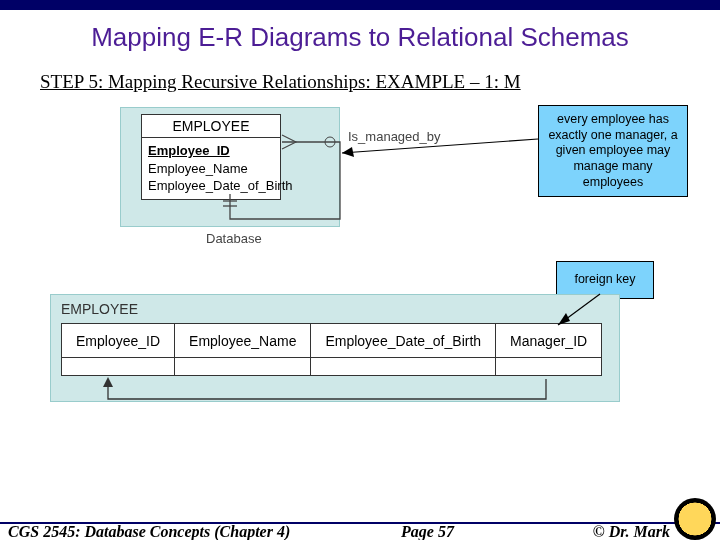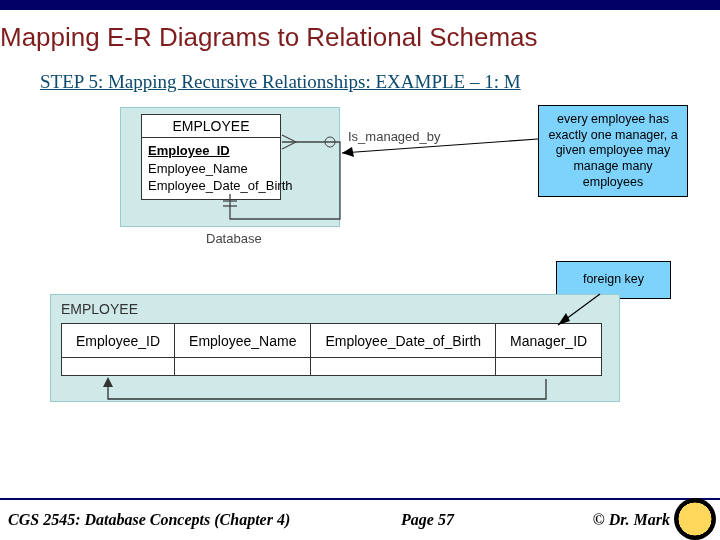--- a/index.html
+++ b/index.html
@@ -11,30 +11,31 @@
     position: relative;
     overflow: hidden;
   }
   .top-bar {
     width: 100%;
     height: 10px;
     background: #000066;
   }
   .title {
     font-size: 26px;
+    text-align: center;
     margin-top: 12px;
-    color: #7f1d1d;
+    color: #4c1d95;
     font-weight: normal;
   }
   .step-line {
     font-family: "Times New Roman", serif;
     font-size: 19px;
     margin: 18px 0 0 40px;
     text-decoration: underline;
-    color: #0c4a6e;
+    color: #000000;
   }
   .diagram-area {
     position: relative;
     width: 100%;
     height: 390px;
     margin-top: 6px;
   }
   
   .er-wrap {
     position: absolute;
@@ -86,21 +87,21 @@
     position: absolute;
     background: #7dd3fc;
     border: 1px solid #000;
     font-size: 12.5px;
     text-align: center;
     padding: 6px 8px;
     line-height: 1.25;
     font-family: Arial, sans-serif;
   }
   .c1 { left: 538px; top: 6px; width: 150px; }
-  .c2 { left: 556px; top: 162px; width: 115px; padding: 10px 8px; }
+  .c2 { left: 556px; top: 162px; width: 98px; padding: 10px 8px; }
   
   .rel-wrap {
     position: absolute;
     left: 50px;
     top: 195px;
     width: 570px;
     height: 108px;
     background: #cfe8e8;
     border: 1px solid #9cc;
   }
@@ -124,21 +125,21 @@
     font-size: 14px;
     height: 34px;
   }
   .rel-table tr:nth-child(2) td { height: 18px; }
   
   .footer {
     position: absolute;
     bottom: 0;
     left: 0;
     width: 100%;
-    height: 42px;
+    height: 18px;
     border-top: 2px solid #000066;
     display: flex;
     align-items: center;
     font-family: "Times New Roman", serif;
     font-weight: bold;
     font-style: italic;
     font-size: 16px;
   }
   .footer .f1 { flex: 0 0 auto; margin-left: 8px; }
   .footer .f2 { flex: 1; text-align: center; margin-left: -28px; }

